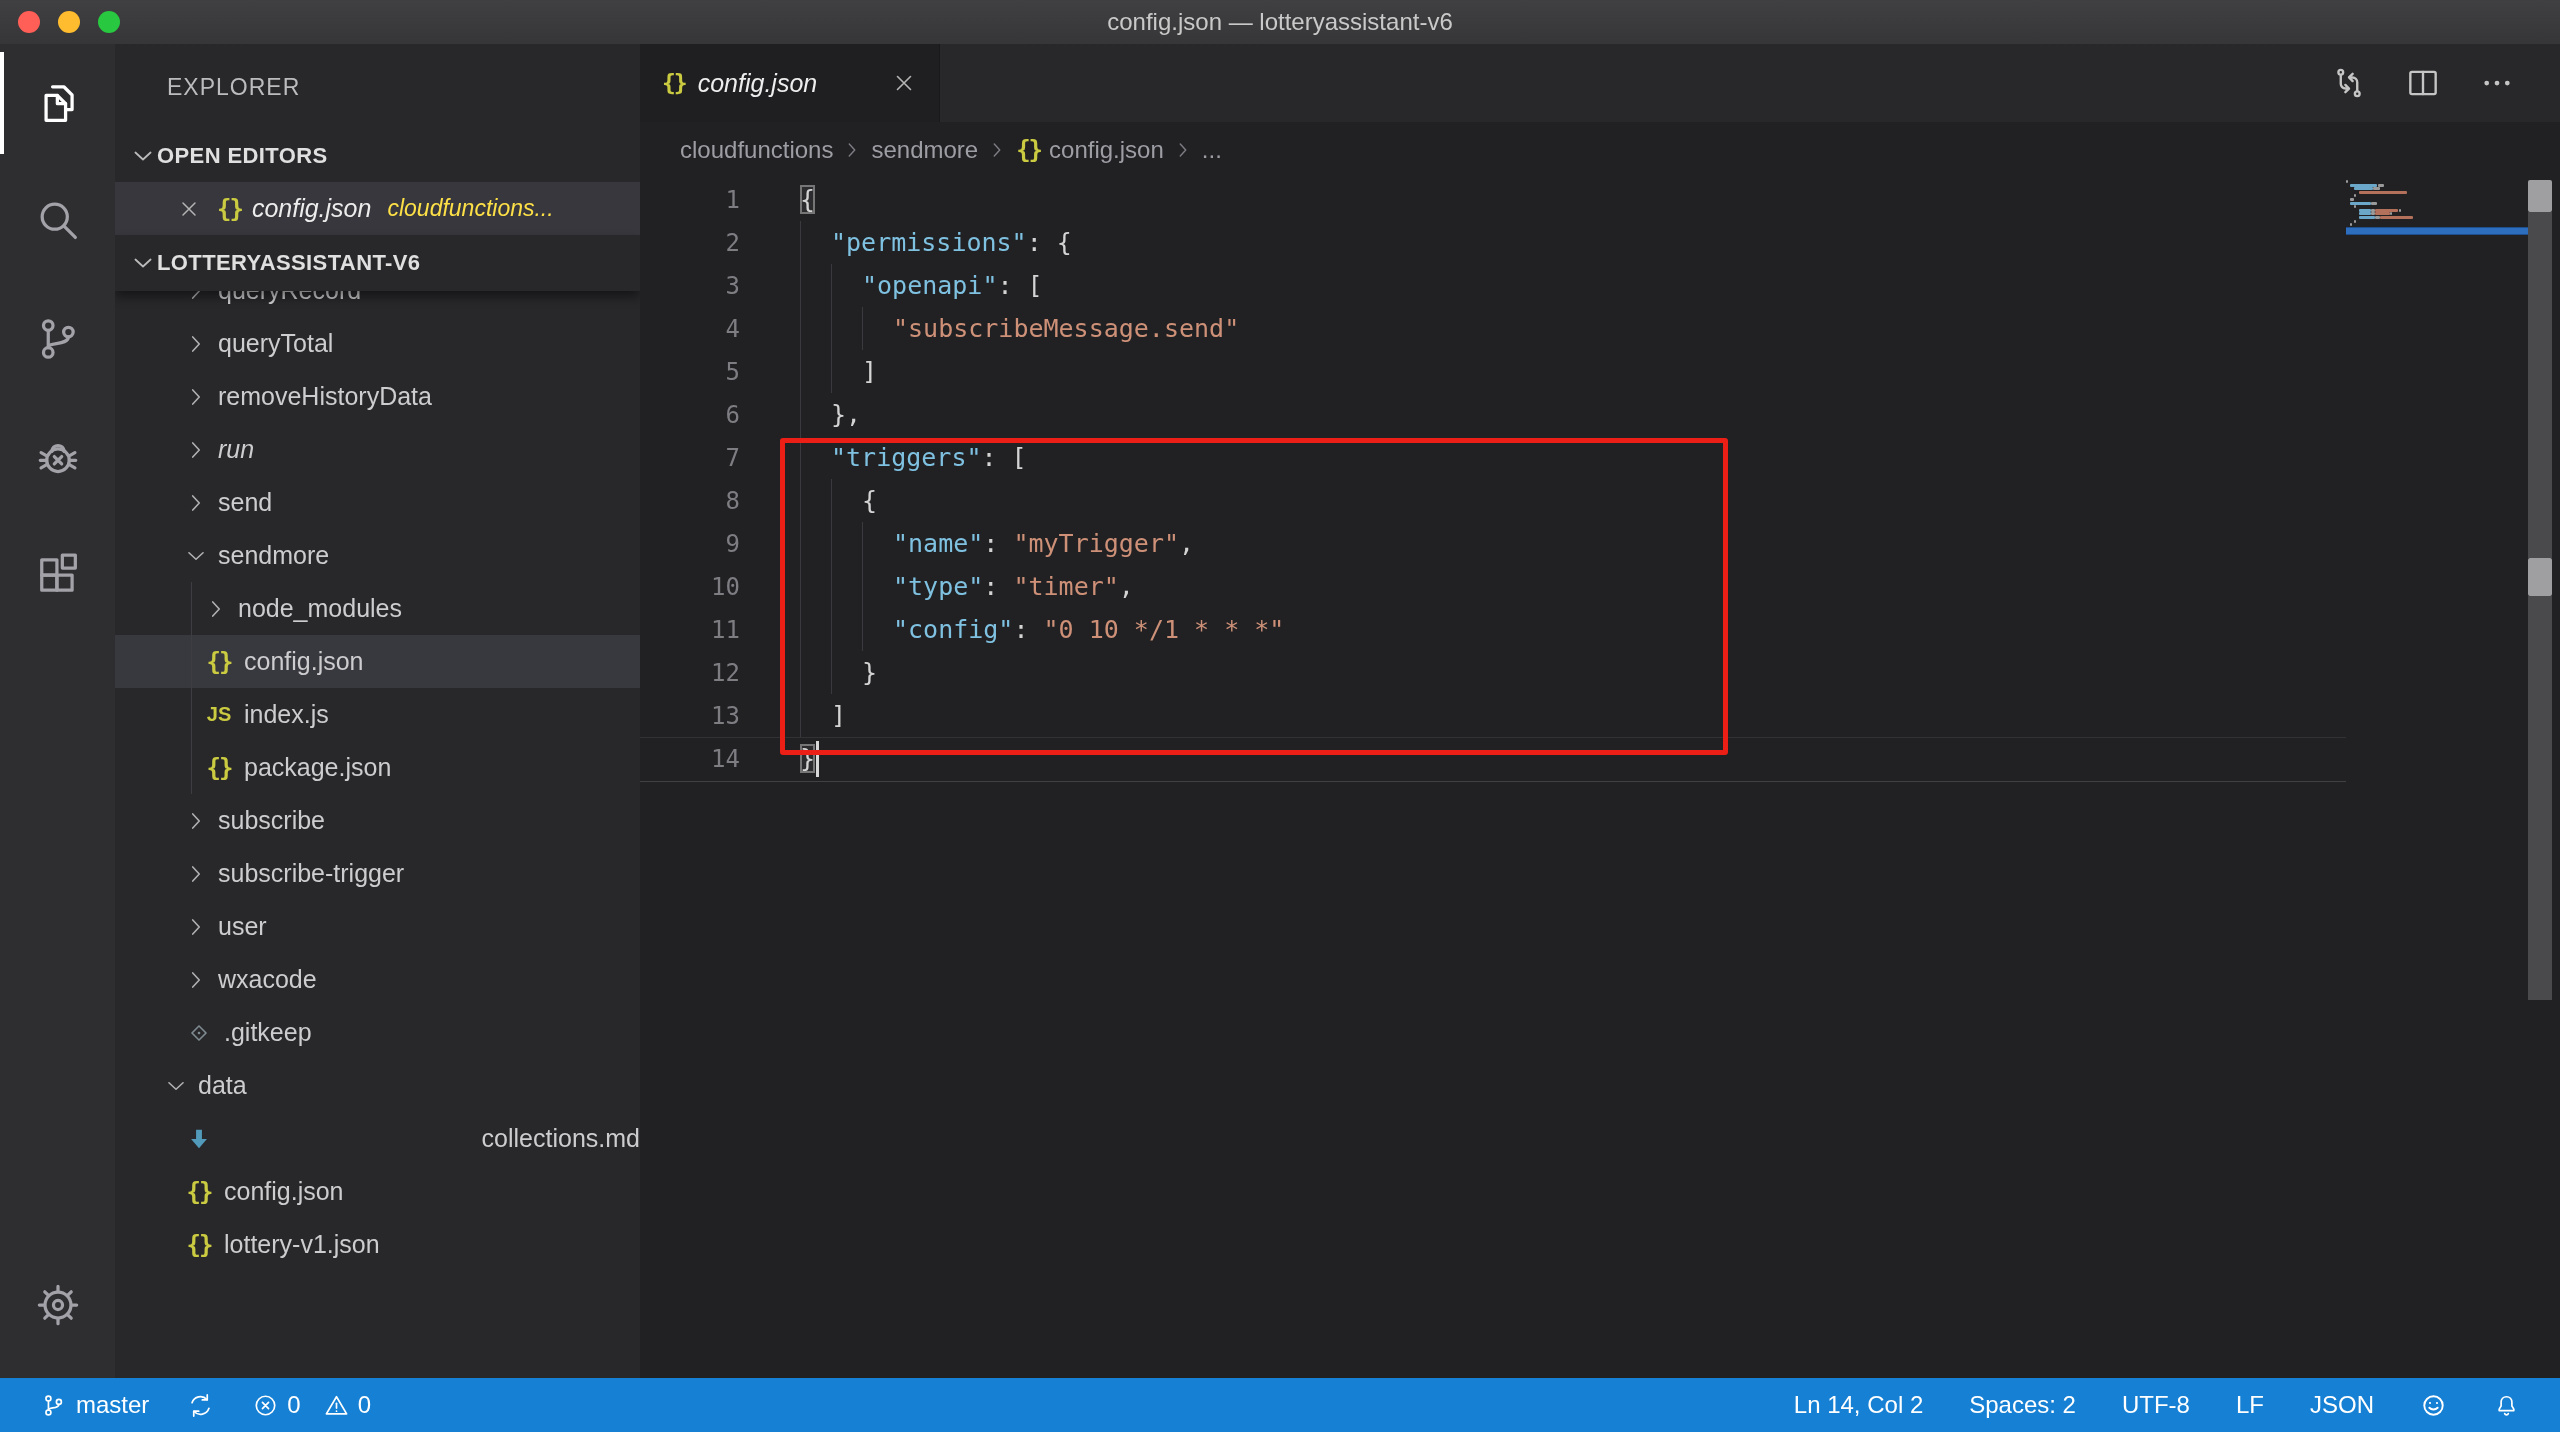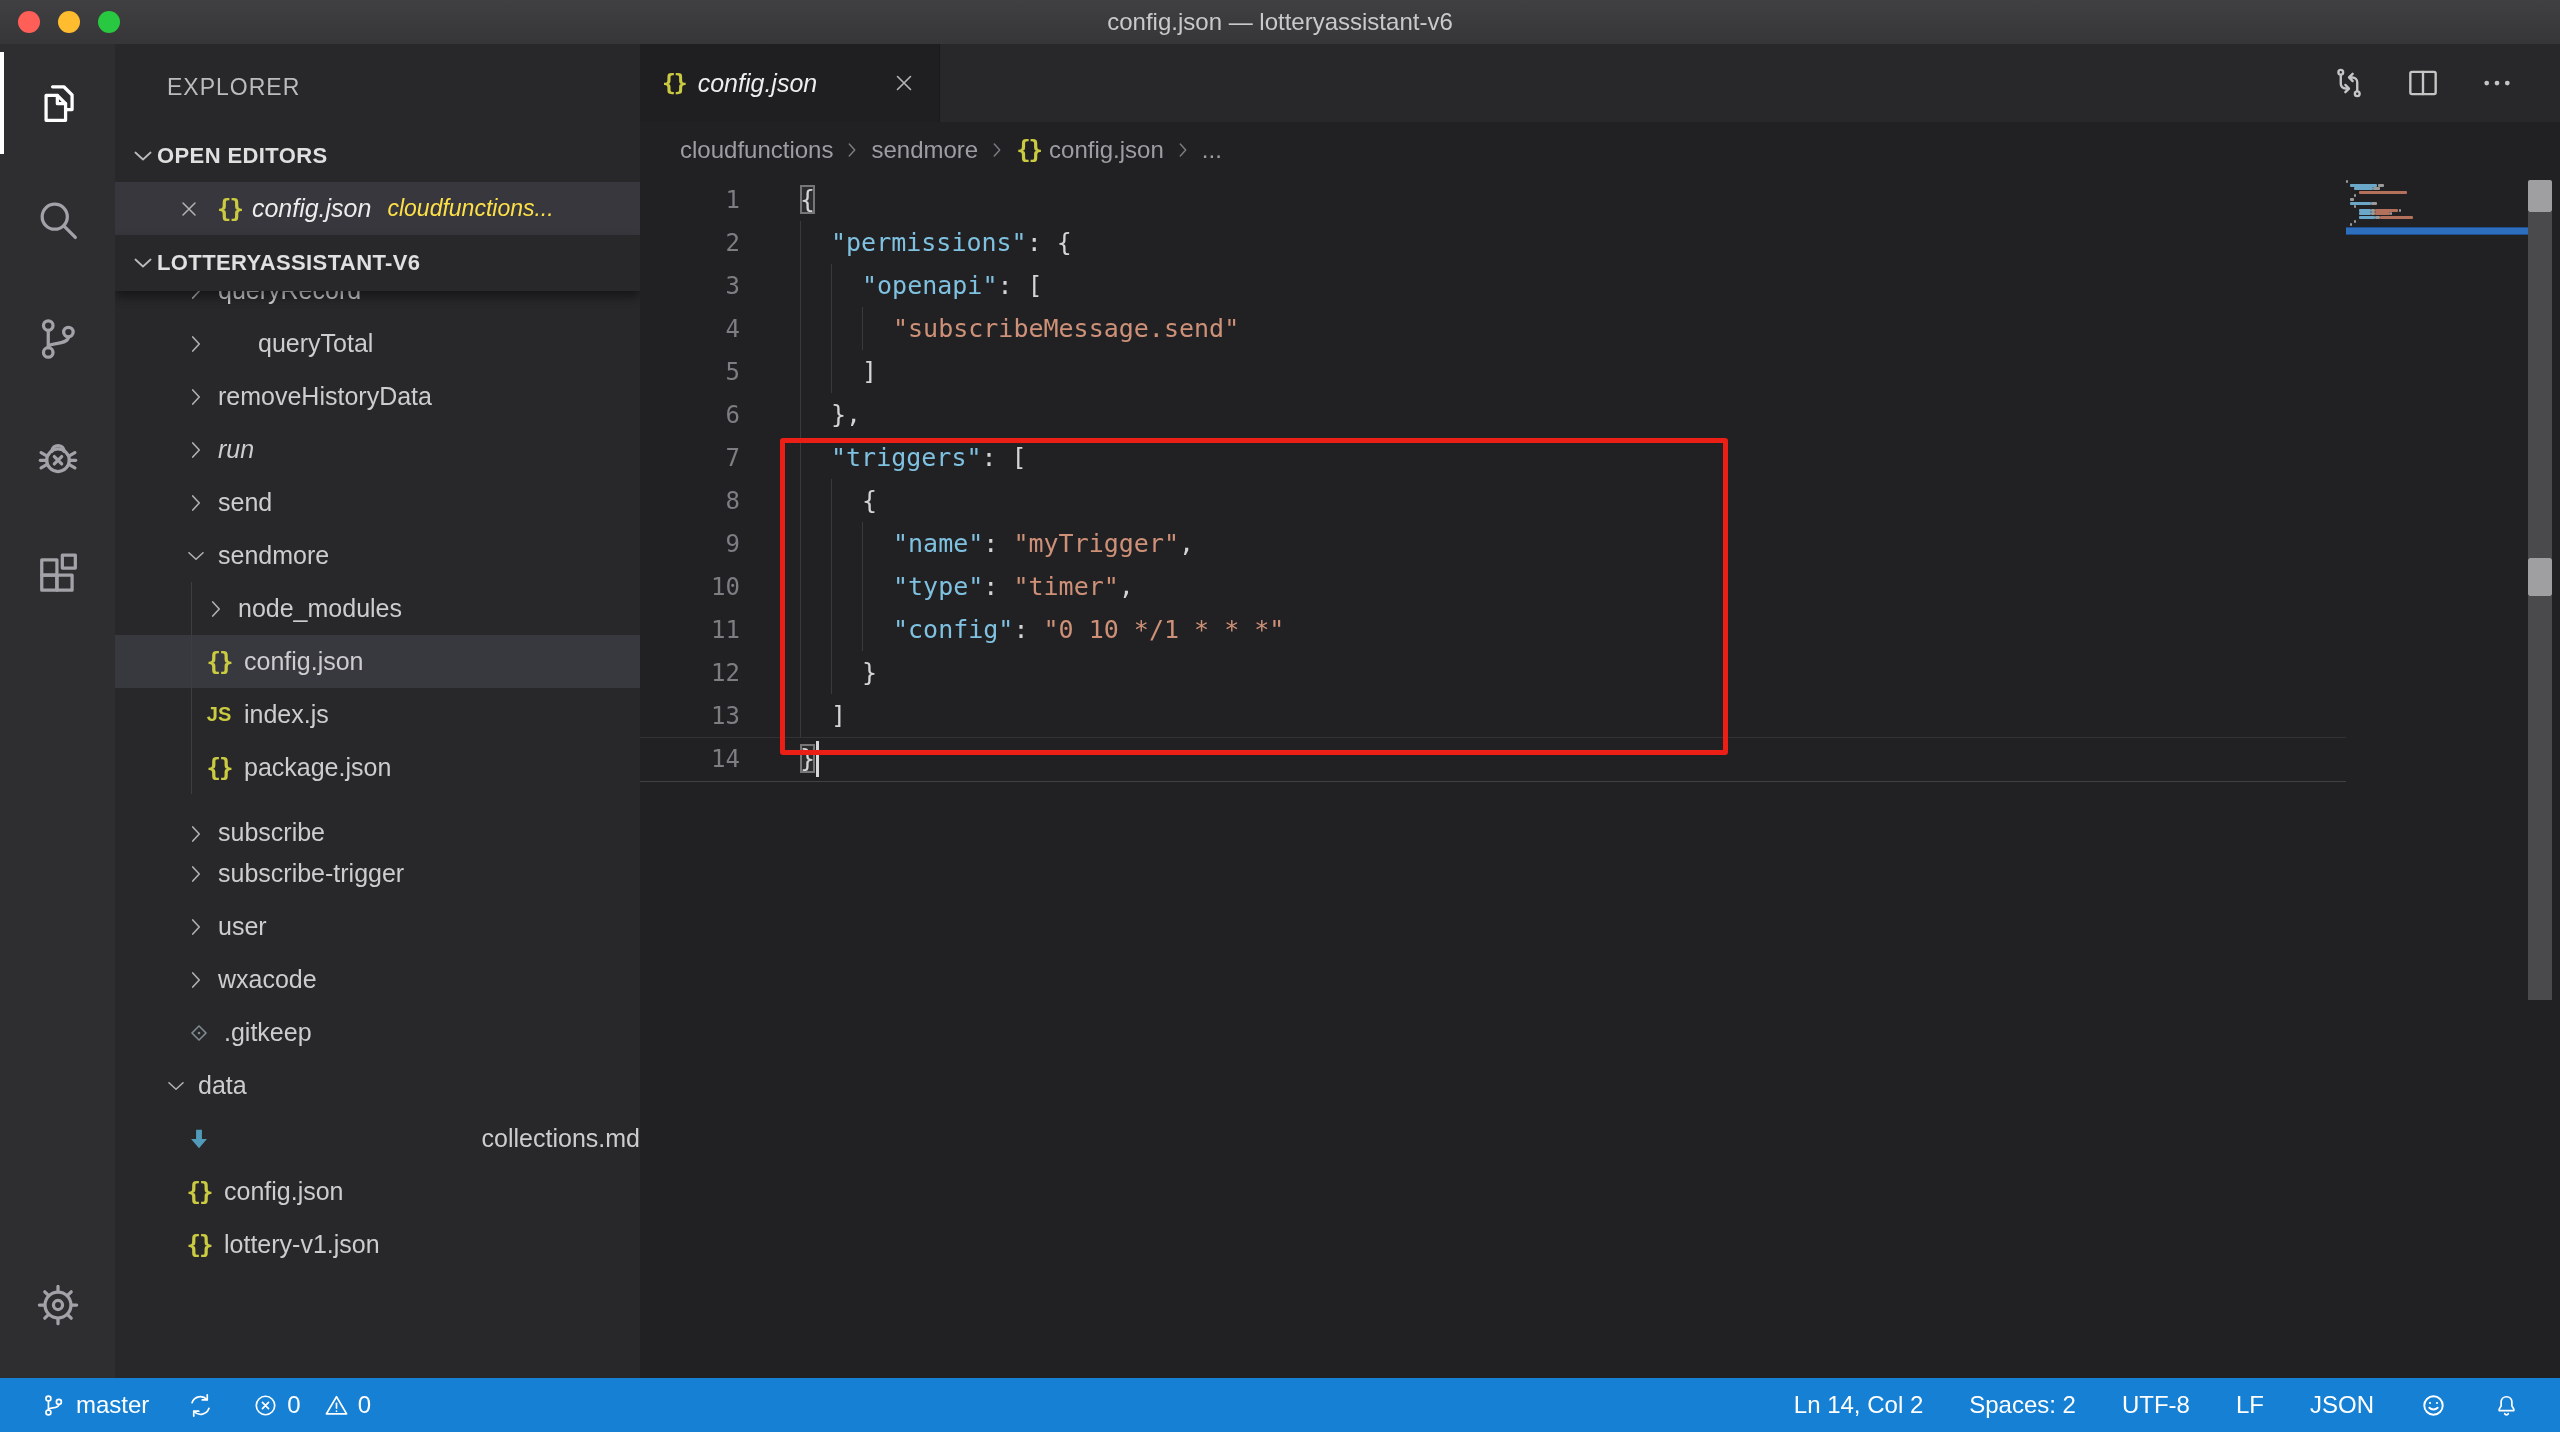--- a/index.html
+++ b/index.html
@@ -210,21 +210,21 @@
 
   <div class="tree" id="tree">
       <div class="tree-row lvl2 clipped" style="padding-left: 67px;">
         <span class="chev">
           <svg viewBox="0 0 24 24" fill="none" stroke="currentColor" stroke-width="1.5" stroke-linecap="round" stroke-linejoin="round">
             <path d="M9 5.5l6 6.5-6 6.5"></path>
           </svg>
         </span>
         <span class="tlabel">queryRecord</span>
       </div>
-      <div class="tree-row lvl2" style="padding-left: 67px; gap: 40px;">
+      <div class="tree-row lvl2" style="padding-left: 67px;">
         <span class="chev">
           <svg viewBox="0 0 24 24" fill="none" stroke="currentColor" stroke-width="1.5" stroke-linecap="round" stroke-linejoin="round">
             <path d="M9 5.5l6 6.5-6 6.5"></path>
           </svg>
         </span>
         <span class="tlabel">queryTotal</span>
       </div>
       <div class="tree-row lvl2" style="padding-left: 67px;">
         <span class="chev">
           <svg viewBox="0 0 24 24" fill="none" stroke="currentColor" stroke-width="1.5" stroke-linecap="round" stroke-linejoin="round">
@@ -276,21 +276,21 @@
           <b class="glyph-js">JS</b>
         </span>
         <span class="tlabel">index.js</span>
       </div>
       <div class="tree-row lvl3" style="padding-left: 87px;">
         <span class="ficon f-json">
           <b class="glyph-json">{}</b>
         </span>
         <span class="tlabel">package.json</span>
       </div>
-      <div class="tree-row lvl2" style="padding-left: 67px; align-items: flex-end;">
+      <div class="tree-row lvl2" style="padding-left: 67px;">
         <span class="chev">
           <svg viewBox="0 0 24 24" fill="none" stroke="currentColor" stroke-width="1.5" stroke-linecap="round" stroke-linejoin="round">
             <path d="M9 5.5l6 6.5-6 6.5"></path>
           </svg>
         </span>
         <span class="tlabel">subscribe</span>
       </div>
       <div class="tree-row lvl2" style="padding-left: 67px;">
         <span class="chev">
           <svg viewBox="0 0 24 24" fill="none" stroke="currentColor" stroke-width="1.5" stroke-linecap="round" stroke-linejoin="round">

